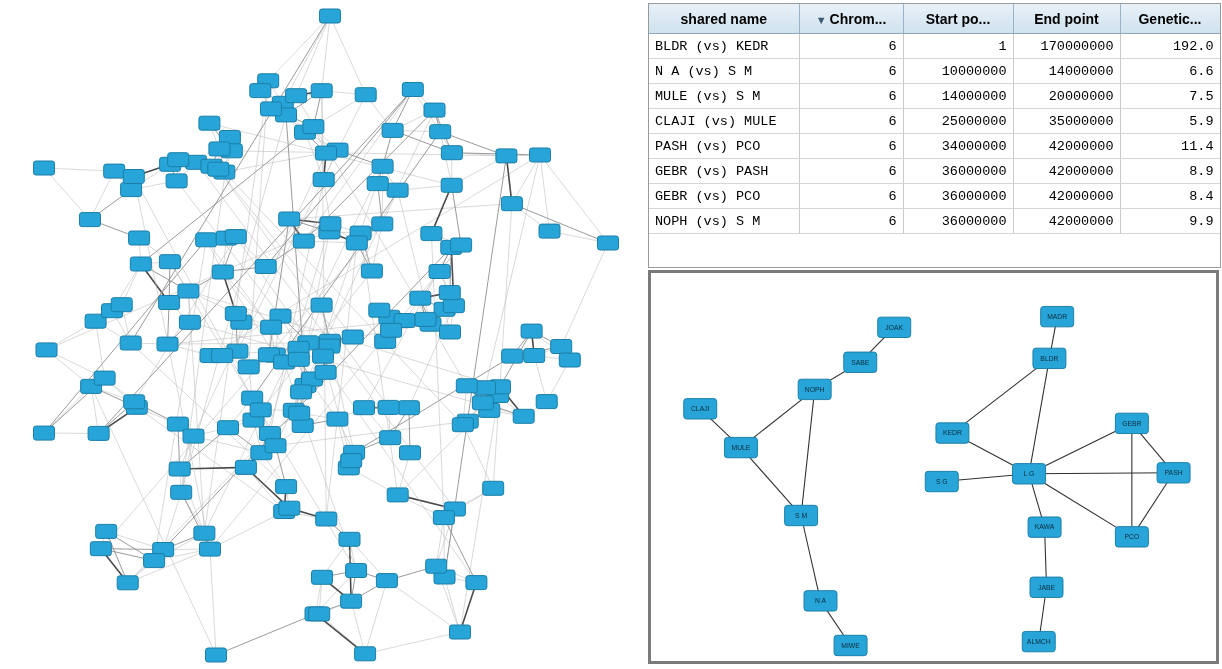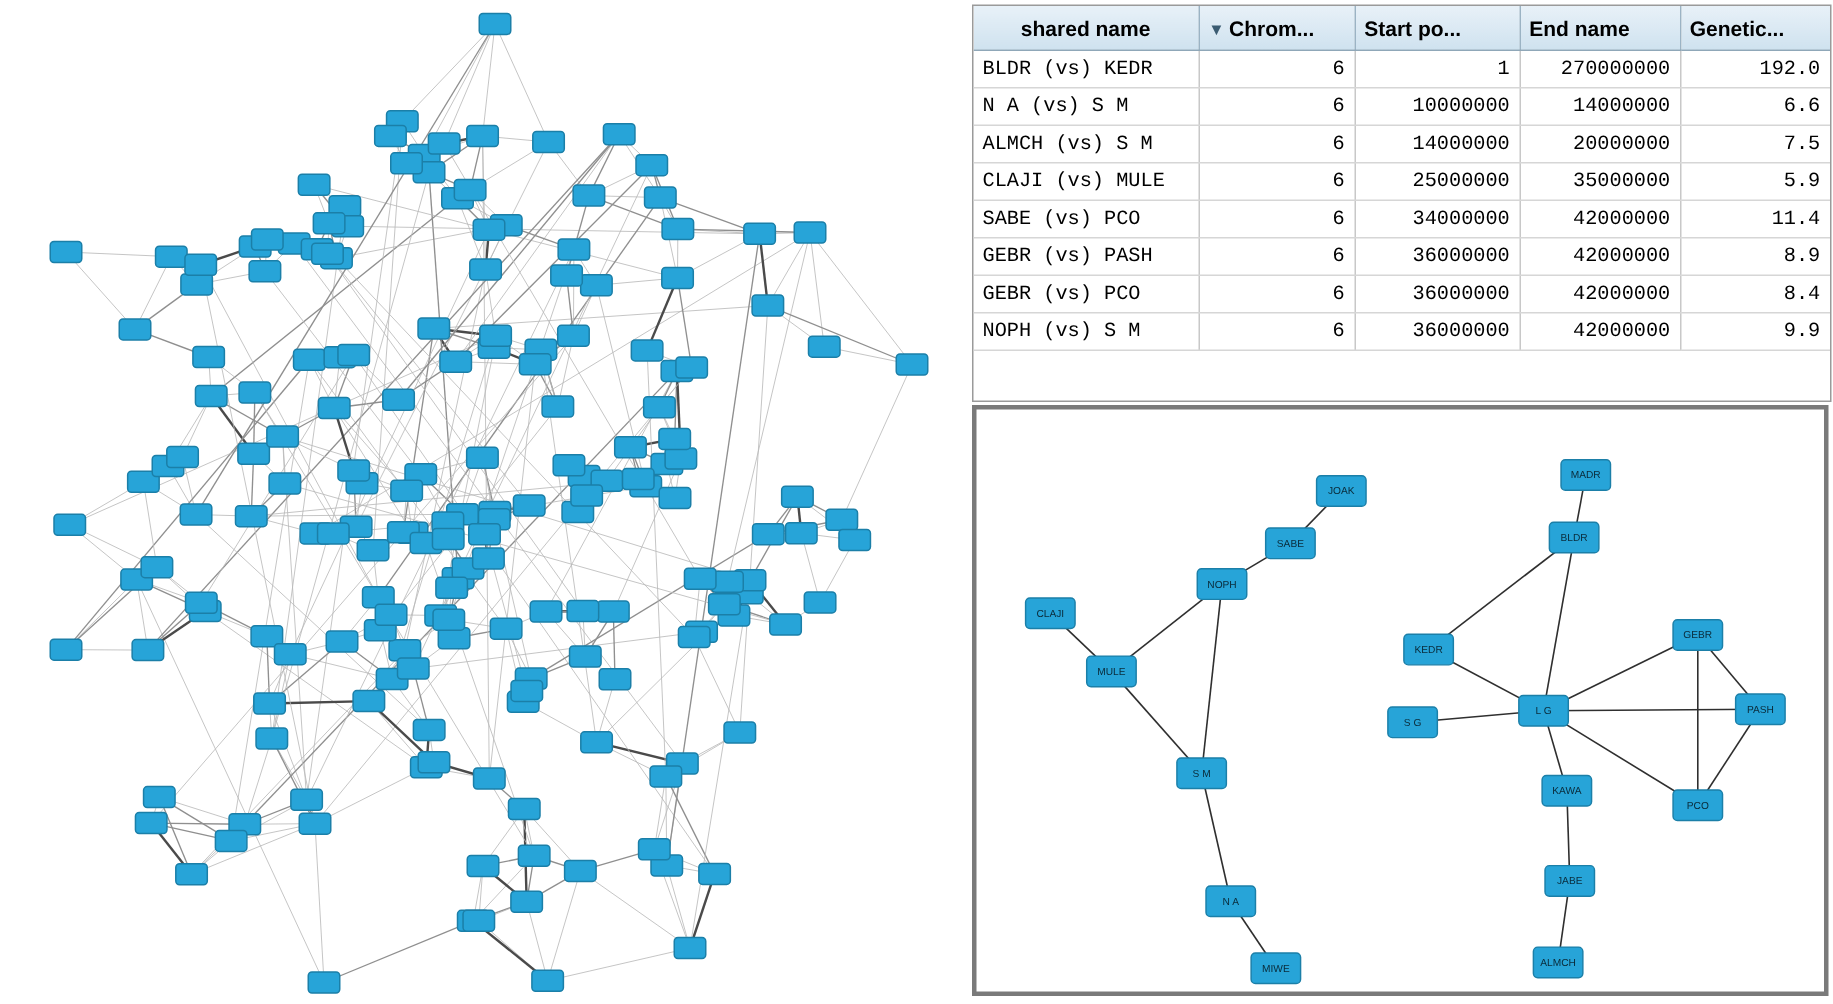--- a/index.html
+++ b/index.html
@@ -55,21 +55,21 @@
     table-layout: fixed;
   }
   table.data-table th {
     background: linear-gradient(to bottom, #e8f1f8 0%, #cfe2ef 100%);
     border-right: 1px solid #9bb3c4;
     border-bottom: 1px solid #8fa7b8;
     font-weight: bold;
     font-size: 14px;
     padding: 4px 6px;
     height: 21px;
-    text-align: left;
+    text-align: center;
     white-space: nowrap;
     overflow: hidden;
   }
   table.data-table th.col-name { text-align: center; }
   table.data-table td {
     border-right: 1px solid #c8c8c8;
     border-bottom: 1px solid #d6d6d6;
     padding: 2px 6px;
     height: 20px;
     white-space: nowrap;
@@ -1187,58 +1187,58 @@
           <th class="col-name">
             <span>shared name</span>
           </th>
           <th>
             <span class="filter-glyph">▼</span><span>Chrom...</span>
           </th>
           <th>
             <span>Start po...</span>
           </th>
           <th>
-            <span>End name</span>
+            <span>End point</span>
           </th>
           <th>
             <span>Genetic...</span>
           </th>
         </tr>
       </thead>
       <tbody id="table-body">
           <tr>
             <td class="txt">BLDR (vs) KEDR</td>
             <td class="num">6</td>
             <td class="num">1</td>
-            <td class="num">270000000</td>
+            <td class="num">170000000</td>
             <td class="num">192.0</td>
           </tr>
           <tr>
             <td class="txt">N A (vs) S M</td>
             <td class="num">6</td>
             <td class="num">10000000</td>
             <td class="num">14000000</td>
             <td class="num">6.6</td>
           </tr>
           <tr>
-            <td class="txt">ALMCH (vs) S M</td>
+            <td class="txt">MULE (vs) S M</td>
             <td class="num">6</td>
             <td class="num">14000000</td>
             <td class="num">20000000</td>
             <td class="num">7.5</td>
           </tr>
           <tr>
             <td class="txt">CLAJI (vs) MULE</td>
             <td class="num">6</td>
             <td class="num">25000000</td>
             <td class="num">35000000</td>
             <td class="num">5.9</td>
           </tr>
           <tr>
-            <td class="txt">SABE (vs) PCO</td>
+            <td class="txt">PASH (vs) PCO</td>
             <td class="num">6</td>
             <td class="num">34000000</td>
             <td class="num">42000000</td>
             <td class="num">11.4</td>
           </tr>
           <tr>
             <td class="txt">GEBR (vs) PASH</td>
             <td class="num">6</td>
             <td class="num">36000000</td>
             <td class="num">42000000</td>

